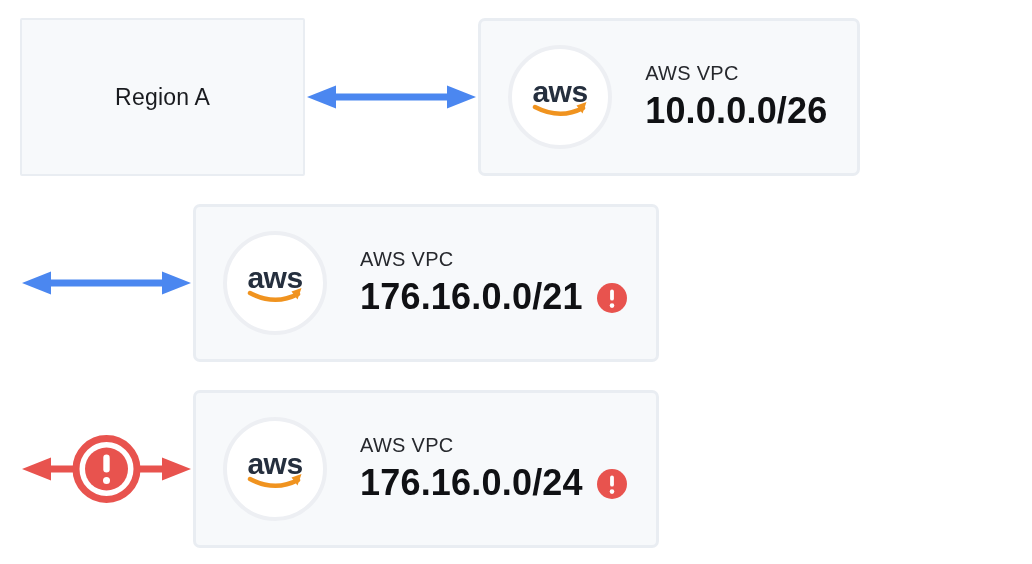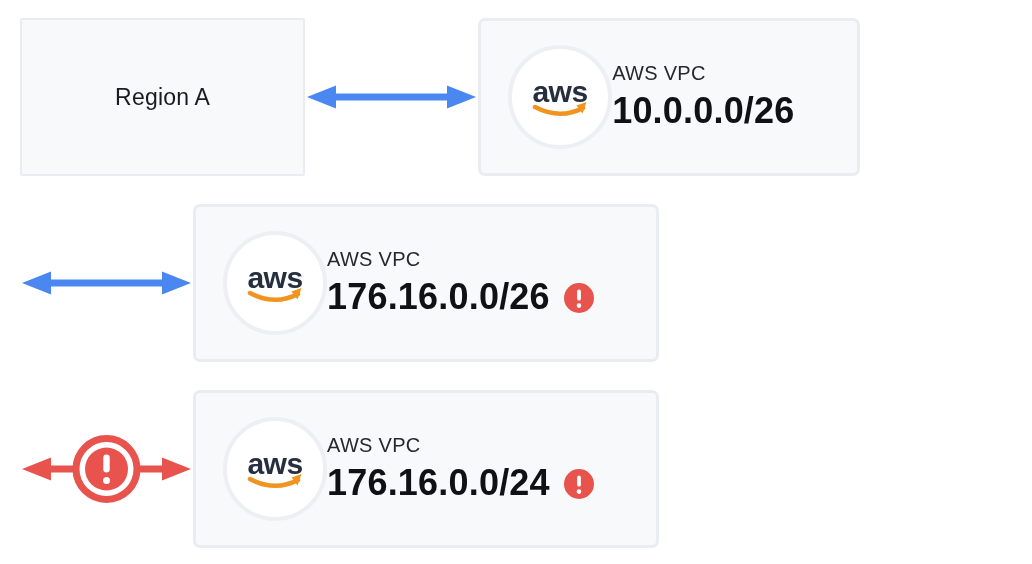--- a/index.html
+++ b/index.html
@@ -72,20 +72,21 @@
   }
   .aws-circle svg { display: block; }
   .aws-word {
     font-family: "Liberation Sans", "DejaVu Sans", sans-serif;
     font-size: 30px;
     font-weight: bold;
     letter-spacing: -0.5px;
   }
 
   .vpc-text {
+    margin-left: 33px;
   }
   .vpc-title {
     font-size: 20px;
     color: #26282d;
     margin-bottom: 5px;
     letter-spacing: 0.3px;
   }
   .vpc-cidr-line {
     display: flex;
     align-items: center;
@@ -150,21 +151,21 @@
       <div class="aws-circle">
         <svg width="76" height="50" viewBox="0 0 76 50">
           <text x="38" y="30" text-anchor="middle" class="aws-word" fill="#252f3e">aws</text>
           <path d="M13 35 Q 38 48 61 36" fill="none" stroke-width="4.5" stroke-linecap="round" stroke="#f0931f"></path>
           <path d="M64.5 30 L54.5 33.5 L60.5 41.5 Z" fill="#f0931f"></path>
         </svg>
       </div>
       <div class="vpc-text">
         <div class="vpc-title">AWS VPC</div>
         <div class="vpc-cidr-line">
-          <span class="vpc-cidr">176.16.0.0/26</span>
+          <span class="vpc-cidr">176.16.0.0/21</span>
           <span class="warning-badge">
             <svg width="30" height="30" viewBox="0 0 30 30">
               <circle cx="15" cy="15" r="15" fill="#e8534e"></circle>
               <rect x="13.1" y="6.6" width="3.8" height="11" rx="1.9" fill="#ffffff"></rect>
               <circle cx="15" cy="22.6" r="2.3" fill="#ffffff"></circle>
             </svg>
           </span>
         </div>
       </div>
     </div>

